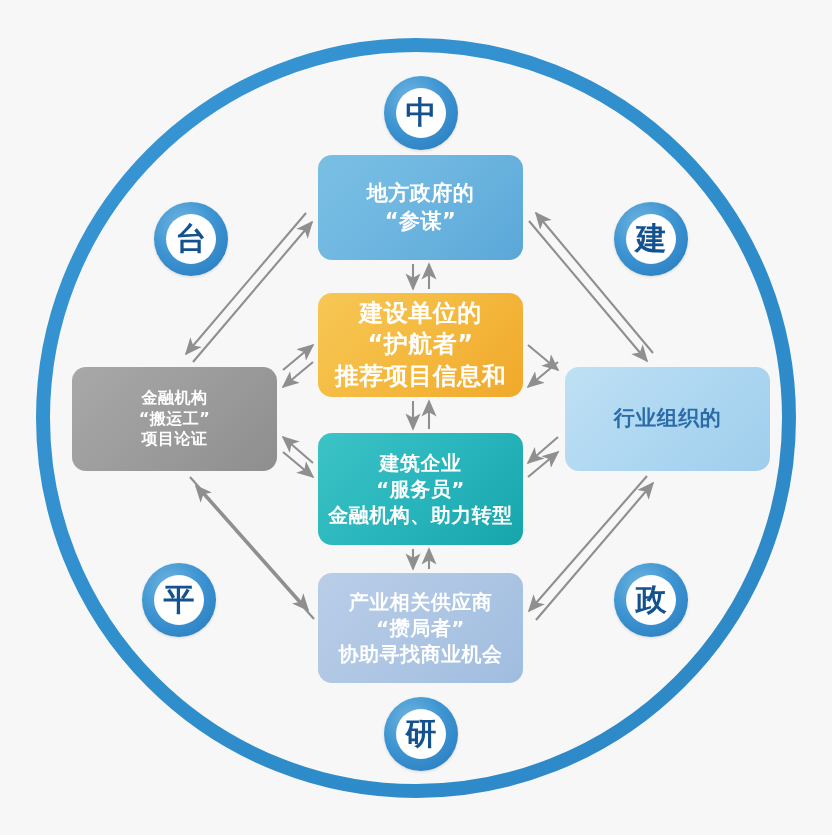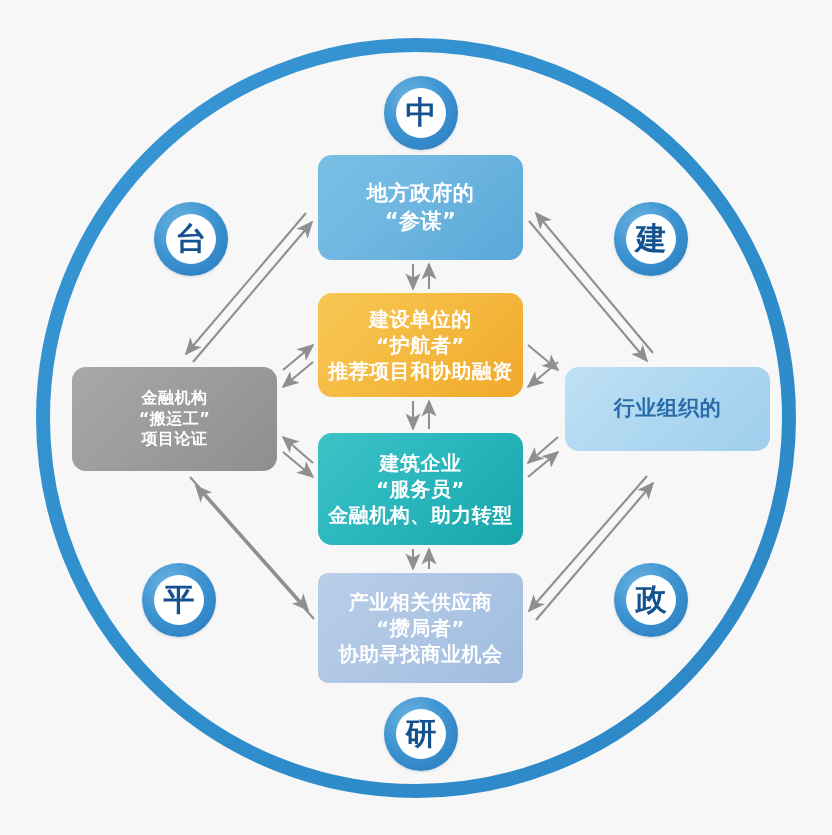--- a/index.html
+++ b/index.html
@@ -43,40 +43,39 @@
   .node .ln { display: block; white-space: nowrap; }
 
   #node-gov {
     left: 318px; top: 155px; width: 205px; height: 105px;
     background: linear-gradient(135deg, #79bfe4 0%, #72b9e2 35%, #5aa7d8 100%);
     font-size: 21px;
   }
   #node-builder {
     left: 318px; top: 293px; width: 205px; height: 104px;
     background: linear-gradient(135deg, #f7c755 0%, #f5bc43 40%, #f0a92a 100%);
-    font-size: 20px;
+    font-size: 24px;
   }
   #node-constr {
     left: 318px; top: 433px; width: 205px; height: 112px;
     background: linear-gradient(135deg, #3cc3c6 0%, #2ab7bd 45%, #17a5ac 100%);
     font-size: 20px;
   }
   #node-supplier {
     left: 318px; top: 573px; width: 205px; height: 110px;
     background: linear-gradient(135deg, #b9cde8 0%, #aec6e4 50%, #9fbcdf 100%);
     font-size: 20px;
-    border-radius: 10px;
   }
   #node-finance {
     left: 72px; top: 367px; width: 205px; height: 104px;
     background: linear-gradient(135deg, #a8a8a8 0%, #9d9d9d 45%, #8e8e8e 100%);
     font-size: 16px;
   }
   #node-industry {
-    left: 565px; top: 367px; width: 205px; height: 84px;
+    left: 565px; top: 367px; width: 205px; height: 104px;
     background: linear-gradient(135deg, #bfe0f4 0%, #aed7f1 50%, #9fceec 100%);
     color: #2a6ca8;
     font-size: 21px;
   }
 
   
   .badge {
     position: absolute;
     width: 74px; height: 74px;
     border-radius: 50%;
@@ -164,21 +163,21 @@
   </svg>
 
   <div class="node" id="node-gov">
     <span class="ln">地方政府的</span>
     <span class="ln">“参谋”</span>
   </div>
 
   <div class="node" id="node-builder">
     <span class="ln">建设单位的</span>
     <span class="ln">“护航者”</span>
-    <span class="ln">推荐项目和协助融资</span>
+    <span class="ln">推荐项目信息和</span>
   </div>
 
   <div class="node" id="node-constr">
     <span class="ln">建筑企业</span>
     <span class="ln">“服务员”</span>
     <span class="ln">金融机构、助力转型</span>
   </div>
 
   <div class="node" id="node-supplier">
     <span class="ln">产业相关供应商</span>

